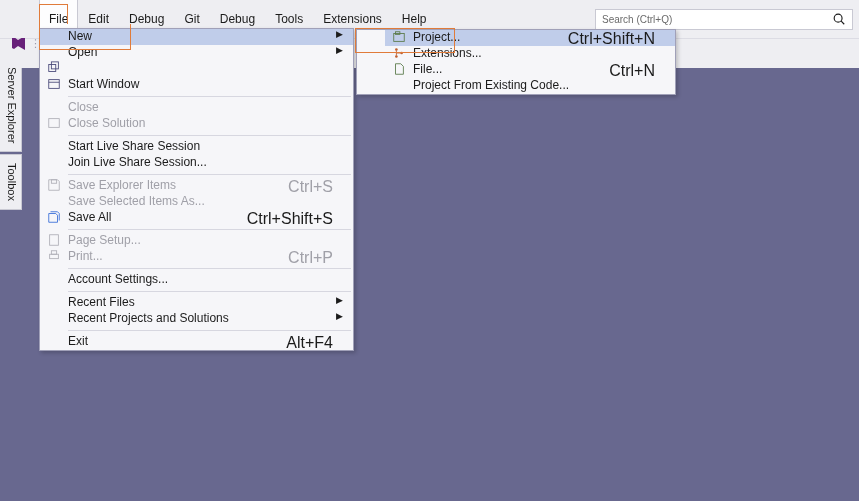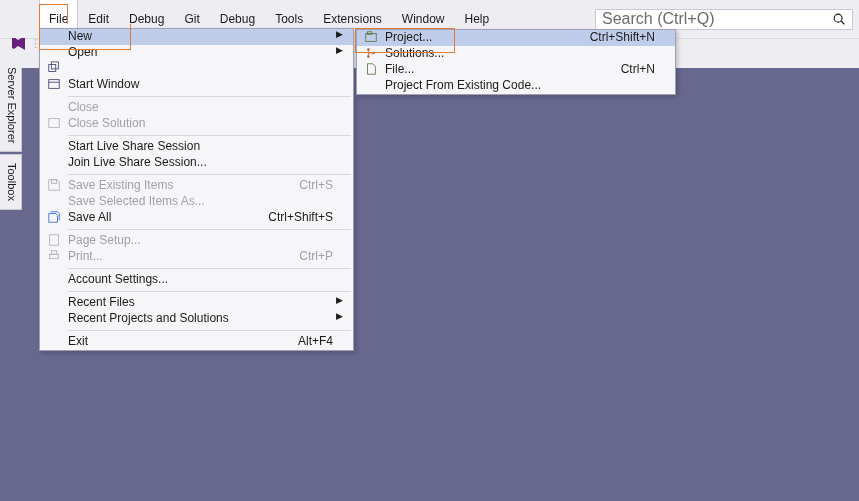--- a/index.html
+++ b/index.html
@@ -36,21 +36,21 @@
     padding-right: 6px;
   }
   .search-box {
     width: 258px;
     height: 21px;
     background: #fff;
     border: 1px solid #c9c9d3;
     display: flex;
     align-items: center;
     padding: 0 6px;
-    font-size: 16px;
+    font-size: 10px;
     color: #6a6a6a;
     justify-content: flex-end;
   }
   .search-box .mag {
     margin-left: auto;
     width: 14px; height: 14px;
     color: #1b1b1b;
   }
 
   .toolbar-strip {
@@ -105,38 +105,39 @@
     height: 16px;
     padding-right: 10px;
   }
   .menu-row .iconcol {
     width: 28px;
     display: flex;
     justify-content: center;
     color: #4a4a7a;
   }
   .menu-row .label { flex: 1; }
-  .menu-row .shortcut { color: #1b1b1b; font-size: 12px; }
+  .menu-row .shortcut { color: #1b1b1b; font-size: 16px; }
   .menu-row .arrowcol { width: 10px; text-align: right; color: #1b1b1b; font-size: 9px; }
   .menu-row.highlight {
     background: #c0cdea;
   }
   .menu-row.disabled .label,
   .menu-row.disabled .shortcut,
   .menu-row.disabled .iconcol { color: #a0a0a8; }
   .menu-sep {
     height: 1px;
     background: #d7d7e0;
     margin: 3px 2px 3px 28px;
   }
 
   .submenu {
     left: 356px;
     top: 29px;
     width: 320px;
+    padding-left: 28px;
   }
 
   .annot {
     position: absolute;
     border: 1px solid #e07b3a;
     pointer-events: none;
     z-index: 20;
   }
 
   .vs-logo {
@@ -172,23 +173,20 @@
       <span>Git</span>
     </div>
   <div class="menubar-item">
       <span>Debug</span>
     </div>
   <div class="menubar-item">
       <span>Tools</span>
     </div>
   <div class="menubar-item">
       <span>Extensions</span>
-    </div>
-  <div class="menubar-item">
-      <span>Window</span>
     </div>
   <div class="menubar-item">
       <span>Help</span>
     </div>
   <div class="search-wrap">
     <div class="search-box">
       <span>Search (Ctrl+Q)</span>
       <span class="mag">
         <svg viewBox="0 0 16 16" width="14" height="14">
             <circle cx="7" cy="7" r="4.5" fill="none" stroke="currentColor" stroke-width="1.3"></circle>
@@ -279,21 +277,21 @@
       <span class="arrowcol"></span>
     </div>
     <div class="menu-sep"></div>
     <div class="menu-row disabled">
       <span class="iconcol">
         <svg width="14" height="14" viewBox="0 0 16 16">
           <path d="M2 2h10l2 2v10H2z" fill="none" stroke="#b0b0b8"></path>
           <rect x="5" y="2" width="6" height="4" fill="none" stroke="#b0b0b8"></rect>
         </svg>
       </span>
-      <span class="label">Save Existing Items</span>
+      <span class="label">Save Explorer Items</span>
       <span class="shortcut">Ctrl+S</span>
       <span class="arrowcol"></span>
     </div>
     <div class="menu-row disabled">
       <span class="iconcol"></span>
       <span class="label">Save Selected Items As...</span>
       <span class="shortcut"></span>
       <span class="arrowcol"></span>
     </div>
     <div class="menu-row">
@@ -372,21 +370,21 @@
     </div>
     <div class="menu-row">
       <span class="iconcol">
         <svg width="14" height="14" viewBox="0 0 16 16">
           <circle cx="5" cy="4" r="1.5" fill="#c06030"></circle>
           <circle cx="5" cy="12" r="1.5" fill="#c06030"></circle>
           <circle cx="11" cy="8" r="1.5" fill="#c06030"></circle>
           <path d="M5 5v6M5 8h5" stroke="#c06030" fill="none"></path>
         </svg>
       </span>
-      <span class="label">Solutions...</span>
+      <span class="label">Extensions...</span>
       <span class="shortcut"></span>
       <span class="arrowcol"></span>
     </div>
     <div class="menu-row">
       <span class="iconcol">
         <svg width="14" height="14" viewBox="0 0 16 16">
           <path d="M4 2h6l3 3v9H4z" fill="none" stroke="#5a7a4a"></path>
         </svg>
       </span>
       <span class="label">File...</span>

